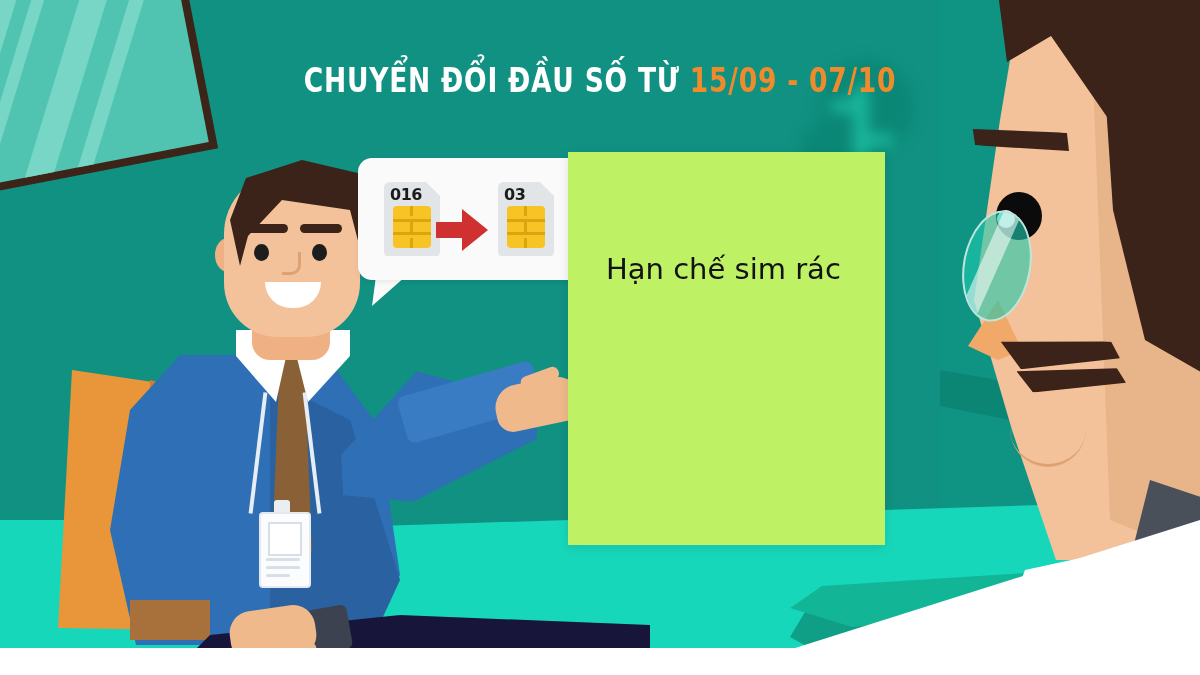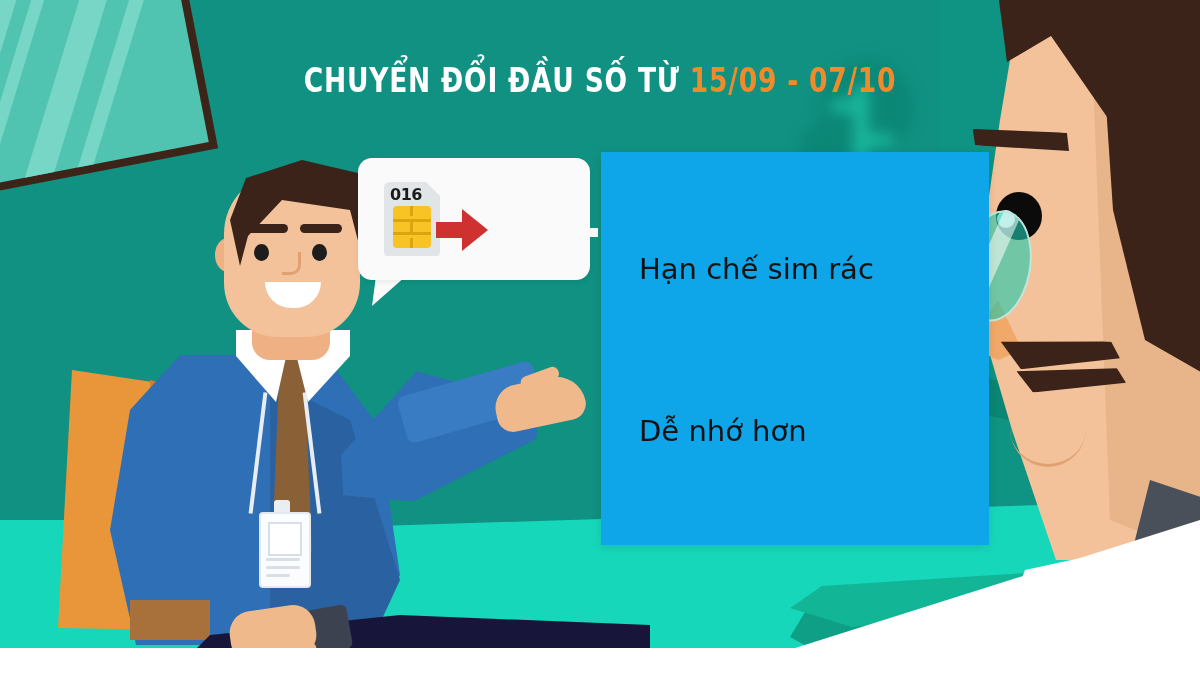--- a/index.html
+++ b/index.html
@@ -253,21 +253,21 @@
   #arrow-body{
     left:436px;top:222px;width:30px;height:16px;background:#cf3030;
   }
   #arrow-head{
     left:462px;top:209px;width:26px;height:42px;background:#cf3030;
     clip-path:polygon(0 0,26px 21px,0 42px);
   }
 
   
   #panel{
-    left:601px;top:152px;width:388px;height:393px;background:#0ea5e9;
+    left:568px;top:152px;width:317px;height:393px;background:#bef264;
     box-shadow:0 3px 10px rgba(0,0,0,.10);
   }
   .panel-line{
     position:absolute;left:38px;color:#121212;font-size:29px;white-space:nowrap;
     font-family:"DejaVu Sans","Liberation Sans",sans-serif;
   }
 
   
   #title{
     left:0;top:63px;width:1200px;text-align:center;
@@ -382,27 +382,36 @@
       <span class="sim-label">016</span>
       <span class="sim-chip">
         <i class="chipline abs" style="left:0;top:13px;width:38px;height:3px;"></i>
         <i class="chipline abs" style="left:0;top:26px;width:38px;height:3px;"></i>
         <i class="chipline abs" style="left:17px;top:0;width:3px;height:10px;"></i>
         <i class="chipline abs" style="left:17px;top:16px;width:3px;height:10px;"></i>
         <i class="chipline abs" style="left:17px;top:32px;width:3px;height:10px;"></i>
       </span>
     </div>
 
+    <div class="sim" style="left:140px;top:24px;">
+      <span class="sim-label">03</span>
+      <span class="sim-chip">
+        <i class="chipline abs" style="left:0;top:13px;width:38px;height:3px;"></i>
+        <i class="chipline abs" style="left:0;top:26px;width:38px;height:3px;"></i>
+        <i class="chipline abs" style="left:17px;top:0;width:3px;height:10px;"></i>
+        <i class="chipline abs" style="left:17px;top:16px;width:3px;height:10px;"></i>
+        <i class="chipline abs" style="left:17px;top:32px;width:3px;height:10px;"></i>
+      </span>
+    </div>
   </div>
   <div class="abs" id="arrow-body"></div>
   <div class="abs" id="arrow-head"></div>
 
   <div class="abs" id="panel">
     <div class="panel-line" style="top:100px;">Hạn chế sim rác</div>
-    <div class="panel-line" style="top:262px;">Dễ nhớ hơn</div>
   </div>
 
   <div class="abs" id="bottom-white-wedge"></div>
   <div class="abs" id="bottom-white"></div>
 
   <div class="abs" id="title">
     <span class="t-main">CHUYỂN ĐỔI ĐẦU SỐ TỪ</span>
     <span class="t-date">15/09 - 07/10</span>
   </div>
 

